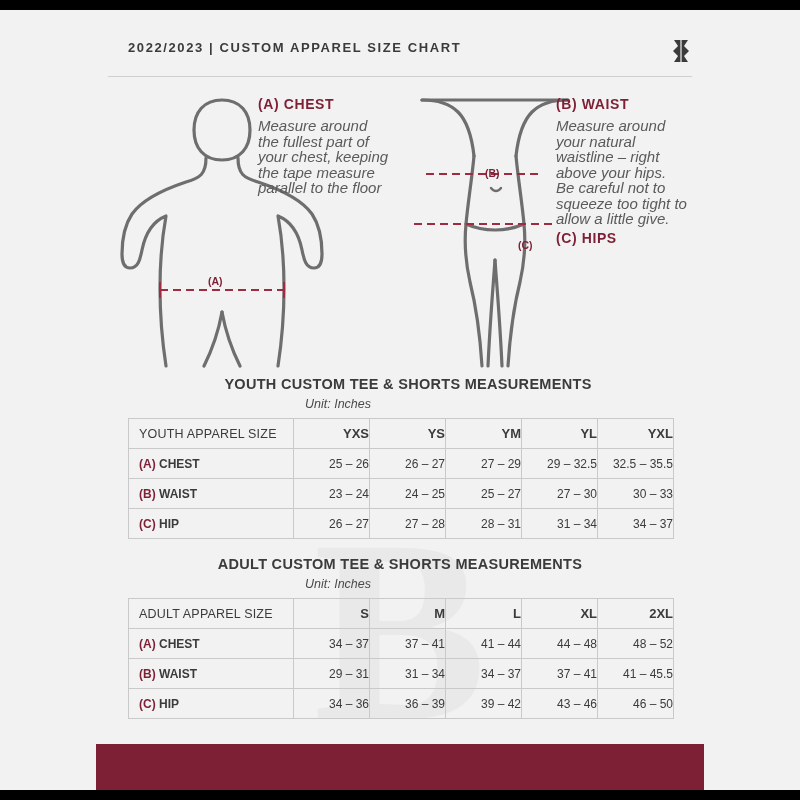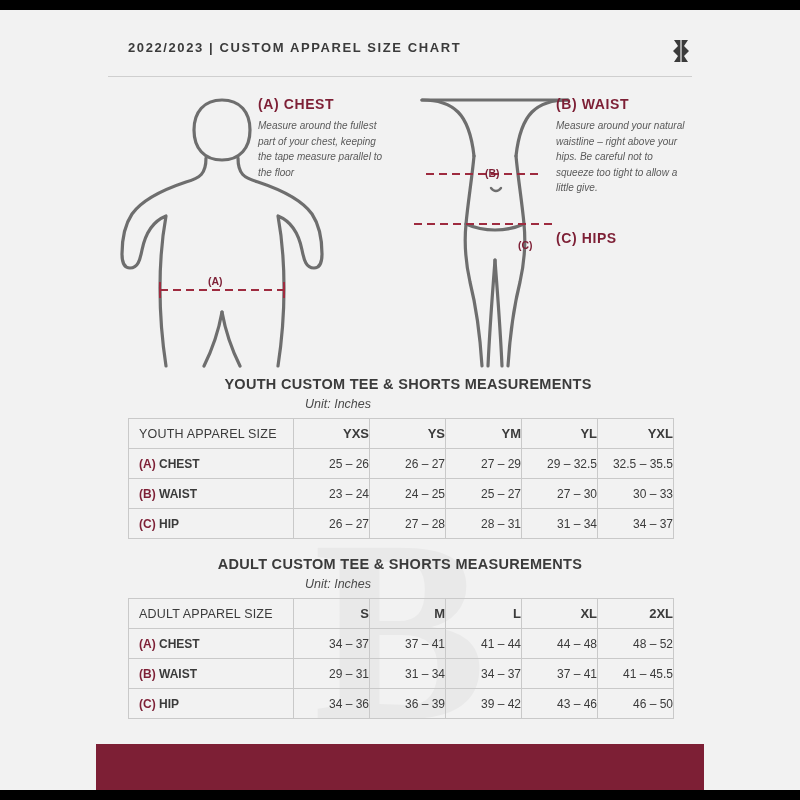--- a/index.html
+++ b/index.html
@@ -91,21 +91,21 @@
   .callout-title {
     position: absolute;
     font-size: 14px;
     font-weight: bold;
     letter-spacing: 0.6px;
     color: #7d1f35;
     white-space: nowrap;
   }
   .callout-body {
     position: absolute;
-    font-size: 10px;
+    font-size: 15px;
     line-height: 15.5px;
     font-style: italic;
     color: #5a5a5a;
     width: 132px;
   }
   .dim-label {
     position: absolute;
     font-size: 10.5px;
     font-weight: bold;
     color: #7d1f35;

